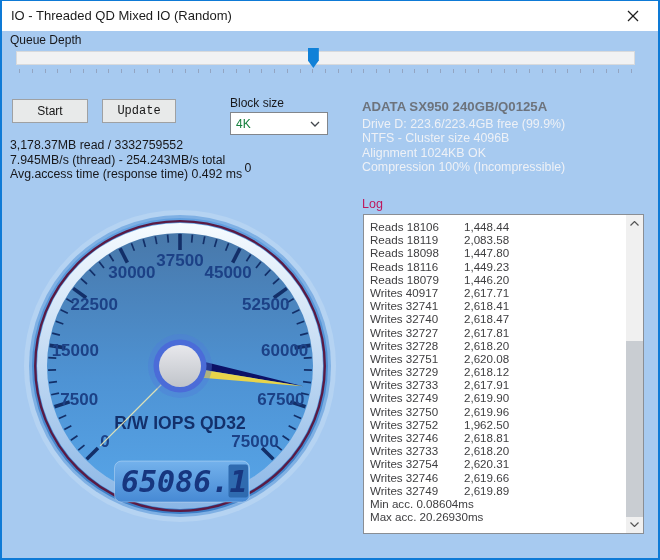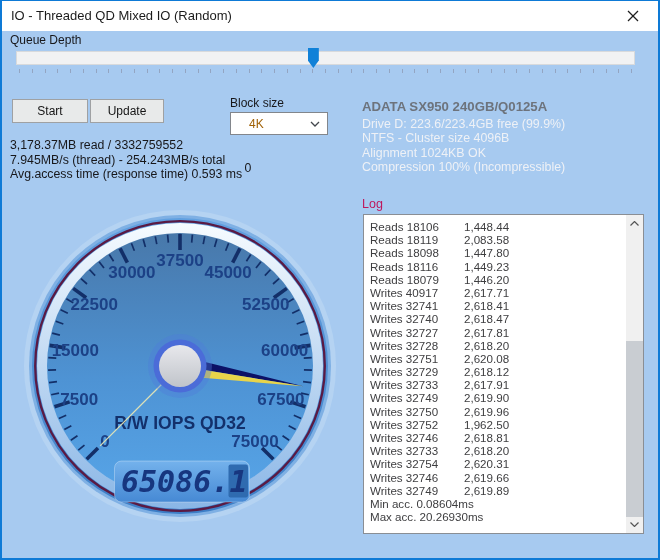--- a/index.html
+++ b/index.html
@@ -31,27 +31,27 @@
     clip-path:polygon(0 0,100% 0,100% 62%,50% 100%,0 62%);
   }
   .slider-ticks{position:absolute;left:17px;top:68px;width:613px;height:4px;}
   .slider-ticks span{position:absolute;top:0;width:1px;height:4px;background:#93a5c2;}
   .btn{
     position:absolute;height:24px;background:#e8eaea;border:1px solid #9fa1a3;
     font-size:12px;color:#151515;display:flex;align-items:center;justify-content:center;
     font-family:"Liberation Sans", sans-serif;
   }
   #btn-start{left:10px;top:98px;width:76px;}
-  #btn-update{left:88px;top:98px;width:74px;}
+  #btn-update{left:100px;top:98px;width:74px;font-family:Liberation Mono, monospace;}
   .blocksize-label{position:absolute;left:228px;top:95px;font-size:12px;color:#17171a;}
   .combo{
     position:absolute;left:228px;top:111px;width:98px;height:23px;background:#ffffff;
     border:1px solid #82868c;display:flex;align-items:center;
   }
-  .combo-value{font-size:12px;color:#a16207;margin-left:18px;flex:1;}
+  .combo-value{font-size:12px;color:#15803d;margin-left:5px;flex:1;}
   .combo-arrow{margin-right:7px;display:flex;}
   .stats{
     position:absolute;left:8px;top:137px;font-size:12.3px;color:#17171a;line-height:14.6px;white-space:nowrap;
   }
   .threads-val{position:absolute;left:236px;top:160px;width:20px;text-align:center;font-size:12.3px;color:#17171a;}
   .drive-model{position:absolute;left:360px;top:98px;font-size:13.2px;font-weight:bold;color:#6d737c;white-space:nowrap;}
   .drive-lines{position:absolute;left:360px;top:116px;font-size:12.4px;color:#eef1f6;line-height:14.3px;white-space:nowrap;}
   .log-label{position:absolute;left:360px;top:196px;font-size:12.5px;color:#be185d;}
   .listbox{
     position:absolute;left:361px;top:213px;width:281px;height:320px;
@@ -148,21 +148,21 @@
     <span class="combo-arrow">
       <svg width="10" height="6" viewBox="0 0 10 6">
         <polyline points="1,1 5,5 9,1" fill="none" stroke="#43474d" stroke-width="1.3"></polyline>
       </svg>
     </span>
   </div>
 
   <div class="stats">
     <div>3,178.37MB read / 3332759552</div>
     <div>7.945MB/s (thread) - 254.243MB/s total</div>
-    <div>Avg.access time (response time) 0.593 ms</div>
+    <div>Avg.access time (response time) 0.492 ms</div>
   </div>
   <div class="threads-val">0</div>
 
   <div class="drive-model">ADATA SX950 240GB/Q0125A</div>
   <div class="drive-lines">
     <div>Drive D: 223.6/223.4GB free (99.9%)</div>
     <div>NTFS - Cluster size 4096B</div>
     <div>Alignment 1024KB OK</div>
     <div>Compression 100% (Incompressible)</div>
   </div>

